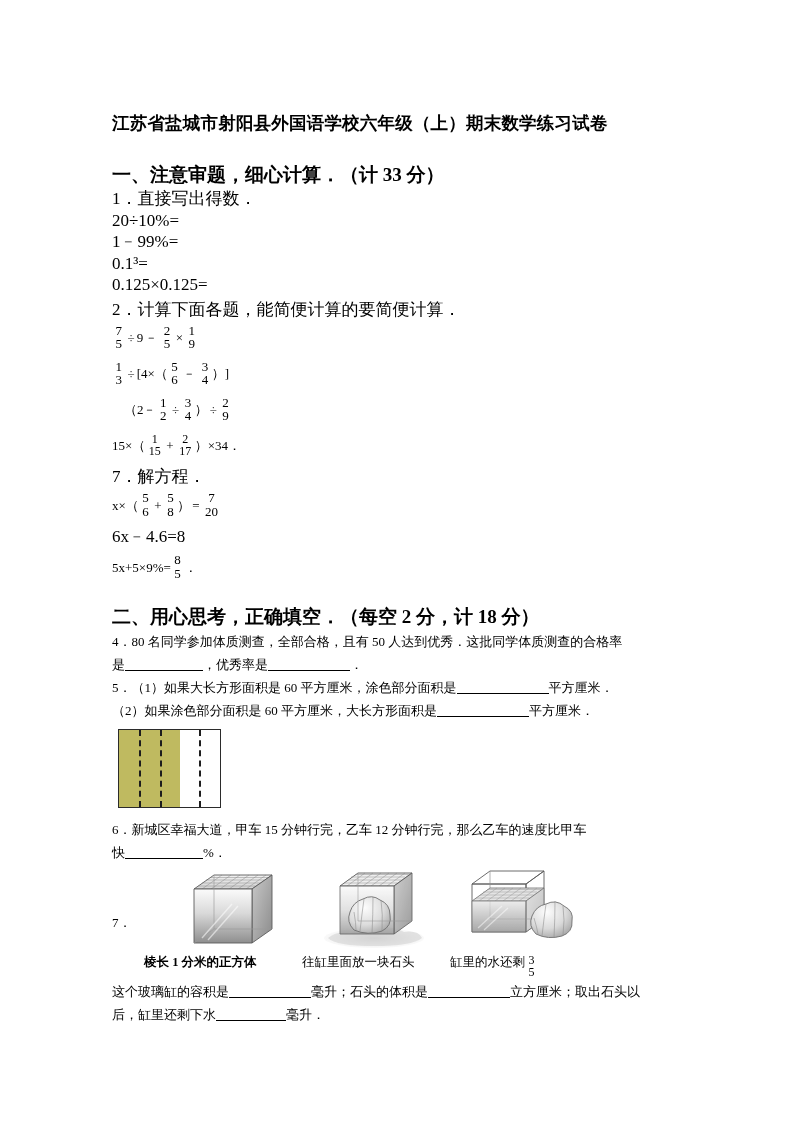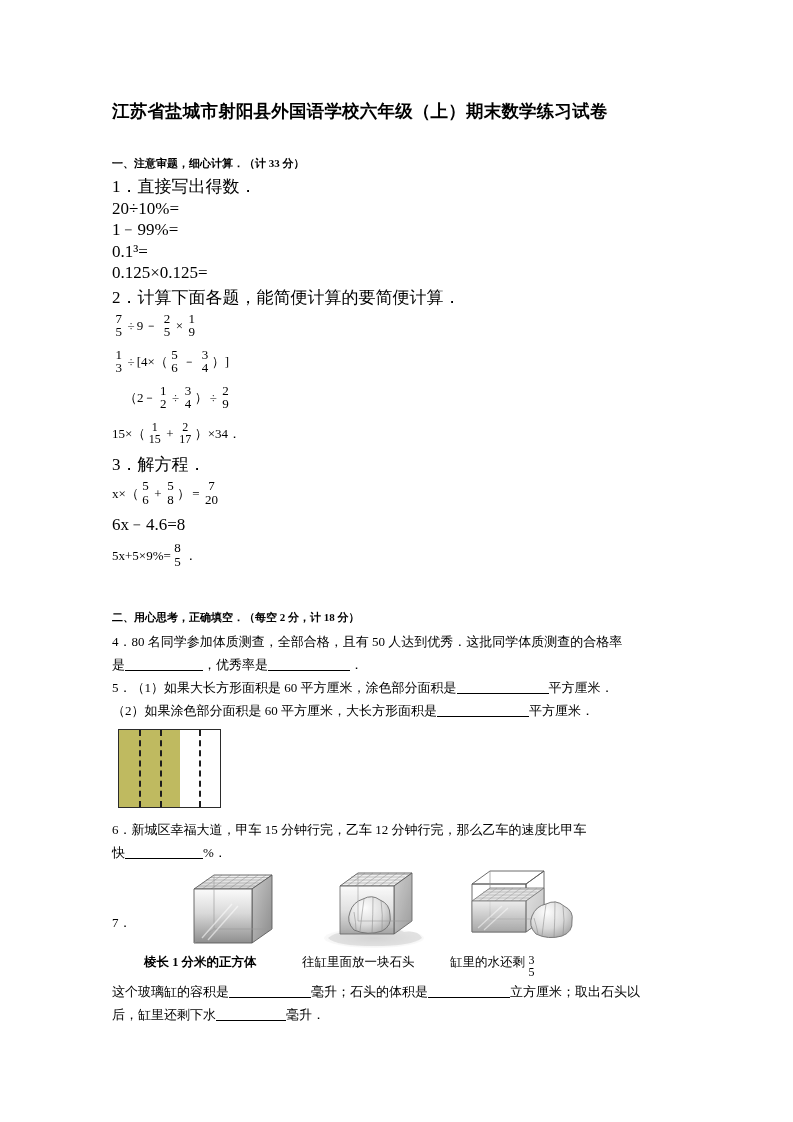--- a/index.html
+++ b/index.html
@@ -29,29 +29,29 @@
     left: 112px;
     top: 96px;
     width: 578px;
   }
 
   .doc-title {
     font-size: 17.5px;
     font-weight: bold;
     letter-spacing: 0.2px;
     line-height: 30px;
-    margin: 0 0 26px 0;
+    margin: 12px 0 26px 0;
     white-space: nowrap;
   }
 
   .section-head {
-    font-size: 11px;
+    font-size: 19px;
     font-weight: bold;
     line-height: 22px;
-    margin: 12px 0 2px 0;
+    margin: 0 0 2px 0;
   }
 
   .q-line {
     font-size: 17px;
     line-height: 21.5px;
     margin: 0;
   }
 
   .q-para {
     font-size: 13px;
@@ -241,21 +241,21 @@
         </span>
       <span class="op">+</span>
       <span class="frac frac-sm">
           <span class="num">2</span>
           <span class="den">17</span>
         </span>
       <span class="tok">）</span>
       <span class="tok">×34．</span>
     </div>
 
-    <div class="q-line" style="margin-top:2px;">3．解方程．</div>
+    <div class="q-line" style="margin-top:2px;">7．解方程．</div>
 
     <div class="expr-line">
       <span class="tok">x×（</span>
       <span class="frac">
           <span class="num">5</span>
           <span class="den">6</span>
         </span>
       <span class="op">+</span>
       <span class="frac">
           <span class="num">5</span>

